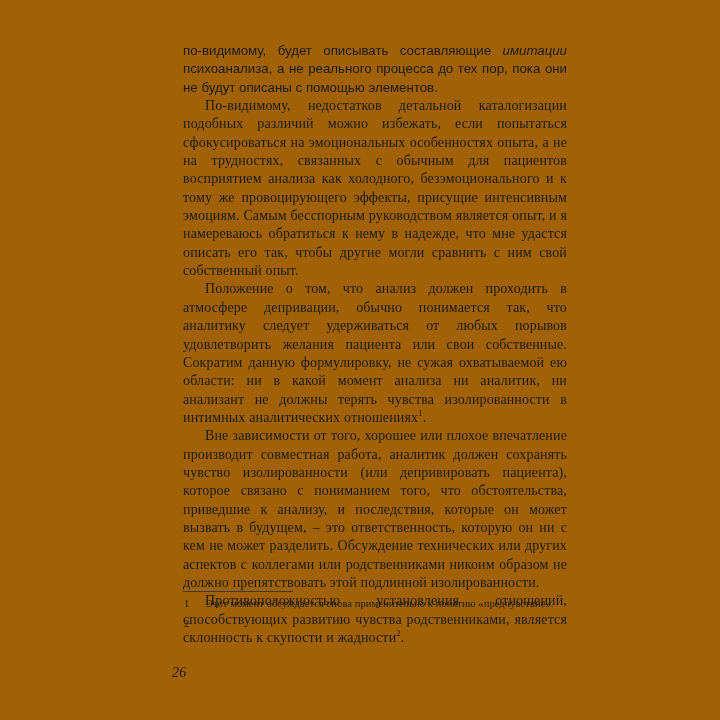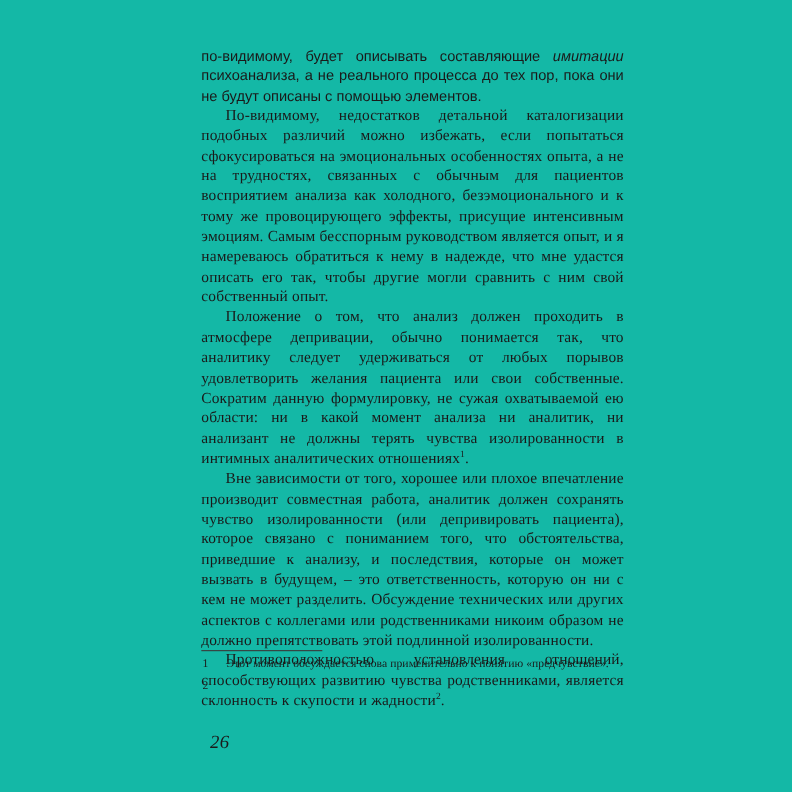--- a/index.html
+++ b/index.html
@@ -11,21 +11,21 @@
     width: 720px;
     height: 720px;
     font-family: "Liberation Serif", "DejaVu Serif", serif;
     color: #1a1a1a;
     overflow: hidden;
   }
   .page {
     position: relative;
     width: 720px;
     height: 720px;
-    background: #14b8a6;
+    background: #a16207;
   }
   .text-column {
     position: absolute;
     left: 183px;
     top: 42px;
     width: 384px;
   }
   p.body-par {
     margin: 0;
     font-size: 14px;
@@ -81,25 +81,24 @@
   .fn-num {
     position: absolute;
     left: 1px;
     top: 0;
     font-size: 10.6px;
   }
   .folio {
     position: absolute;
     left: 172px;
     top: 665px;
-    font-size: 17px;
+    font-size: 14px;
     font-style: italic;
     color: #1a1a1a;
     letter-spacing: 0.02em;
-    margin-left: 19px;
   }
 </style>
 </head>
 <body>
 
 <div class="page">
 
   <div class="text-column">
 
     <p class="body-par sans first"><span>по-видимому, будет описывать составляющие </span><span class="ital">имитации</span><span> психоанализа, а не реального процесса до тех пор, пока они не будут описаны с помощью элементов.</span></p>

